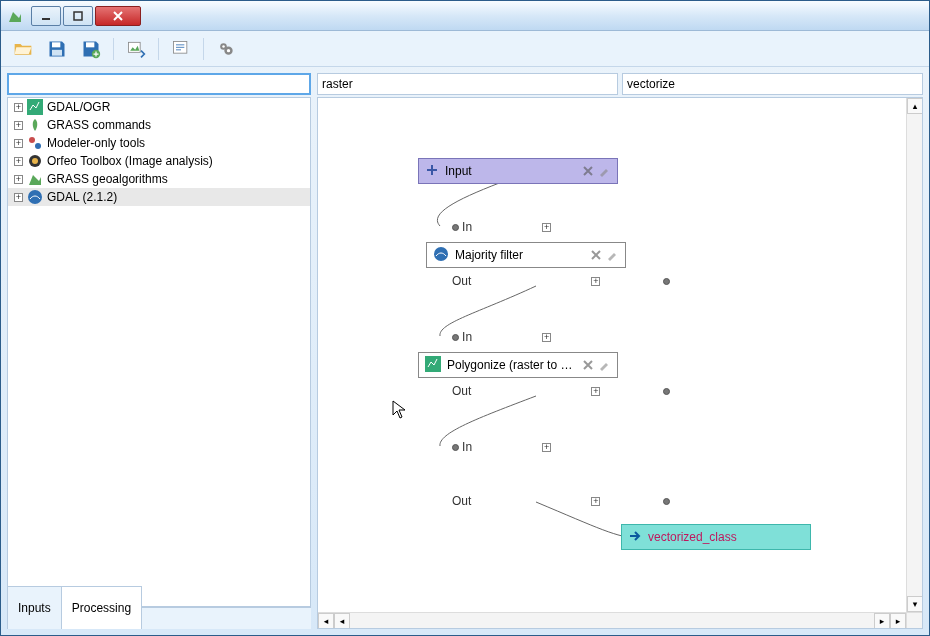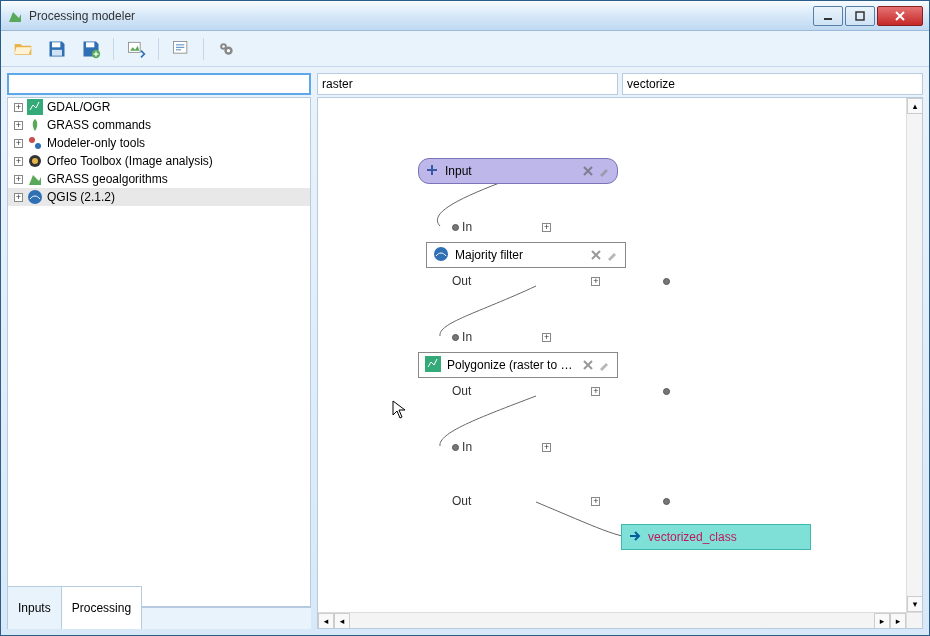--- a/index.html
+++ b/index.html
@@ -69,21 +69,20 @@
 </head>
 <body>
 
 <div class="window">
   <div class="titlebar">
     <span class="app-icon">
       <svg viewBox="0 0 16 16">
           <path class="icon-green" d="M2 14 L6 4 L12 10 L14 6 L14 14 Z"></path>
         </svg>
     </span>
-    <span class="title">Processing modeler</span>
     <div class="winbtns">
       <div class="winbtn">
           <svg viewBox="0 0 12 12">
             <rect x="2" y="8" width="8" height="2" fill="#333"></rect>
           </svg>
         </div>
       <div class="winbtn">
           <svg viewBox="0 0 12 12">
             <rect x="2" y="2" width="8" height="8" fill="none" stroke="#333" stroke-width="1.5"></rect>
           </svg>
@@ -185,21 +184,21 @@
                 <path class="icon-green" d="M2 14 L6 4 L12 10 L14 6 L14 14 Z"></path>
               </svg></span>
           <span>GRASS geoalgorithms</span>
         </div>
         <div class="tree-row sel">
           <div class="expander">+</div>
           <span class="tree-icon"><svg viewBox="0 0 16 16">
                 <circle cx="8" cy="8" r="7" class="icon-blue"></circle>
                 <path d="M3 10c3-4 7-4 10 0" stroke="#fff" fill="none"></path>
               </svg></span>
-          <span>QGIS (2.1.2)</span>
+          <span>GDAL (2.1.2)</span>
         </div>
       </div>
       <div class="tabs">
         <div class="tab">Inputs</div>
         <div class="tab active">Processing</div>
       </div>
     </div>
 
     <div class="rightpane">
       <div class="top-inputs">
@@ -208,21 +207,21 @@
       </div>
       <div class="canvas-wrap">
         <div class="canvas">
           <svg class="wires">
             <path d="M 200 78 C 140 100, 110 115, 122 128" stroke="#666" fill="none"></path>
             <path d="M 218 188 C 160 215, 120 225, 122 238" stroke="#666" fill="none"></path>
             <path d="M 218 298 C 160 320, 120 335, 122 348" stroke="#666" fill="none"></path>
             <path d="M 218 404 C 280 430, 300 440, 320 440" stroke="#666" fill="none"></path>
           </svg>
 
-          <div class="node input" style="left:100px; top:60px;border-radius:11px;">
+          <div class="node input" style="left:100px; top:60px;">
             <div class="row">
               <span><svg width="14" height="14" viewBox="0 0 14 14">
                     <path d="M7 2v10M2 7h10" stroke="#3a57a6" stroke-width="2"></path>
                   </svg></span>
               <span class="label">Input</span>
               <div class="btns">
                 <span class="xbtn">
                     <svg width="12" height="12" viewBox="0 0 12 12">
                       <path d="M2 2l8 8M10 2l-8 8" stroke="#555" stroke-width="2"></path>
                     </svg>

